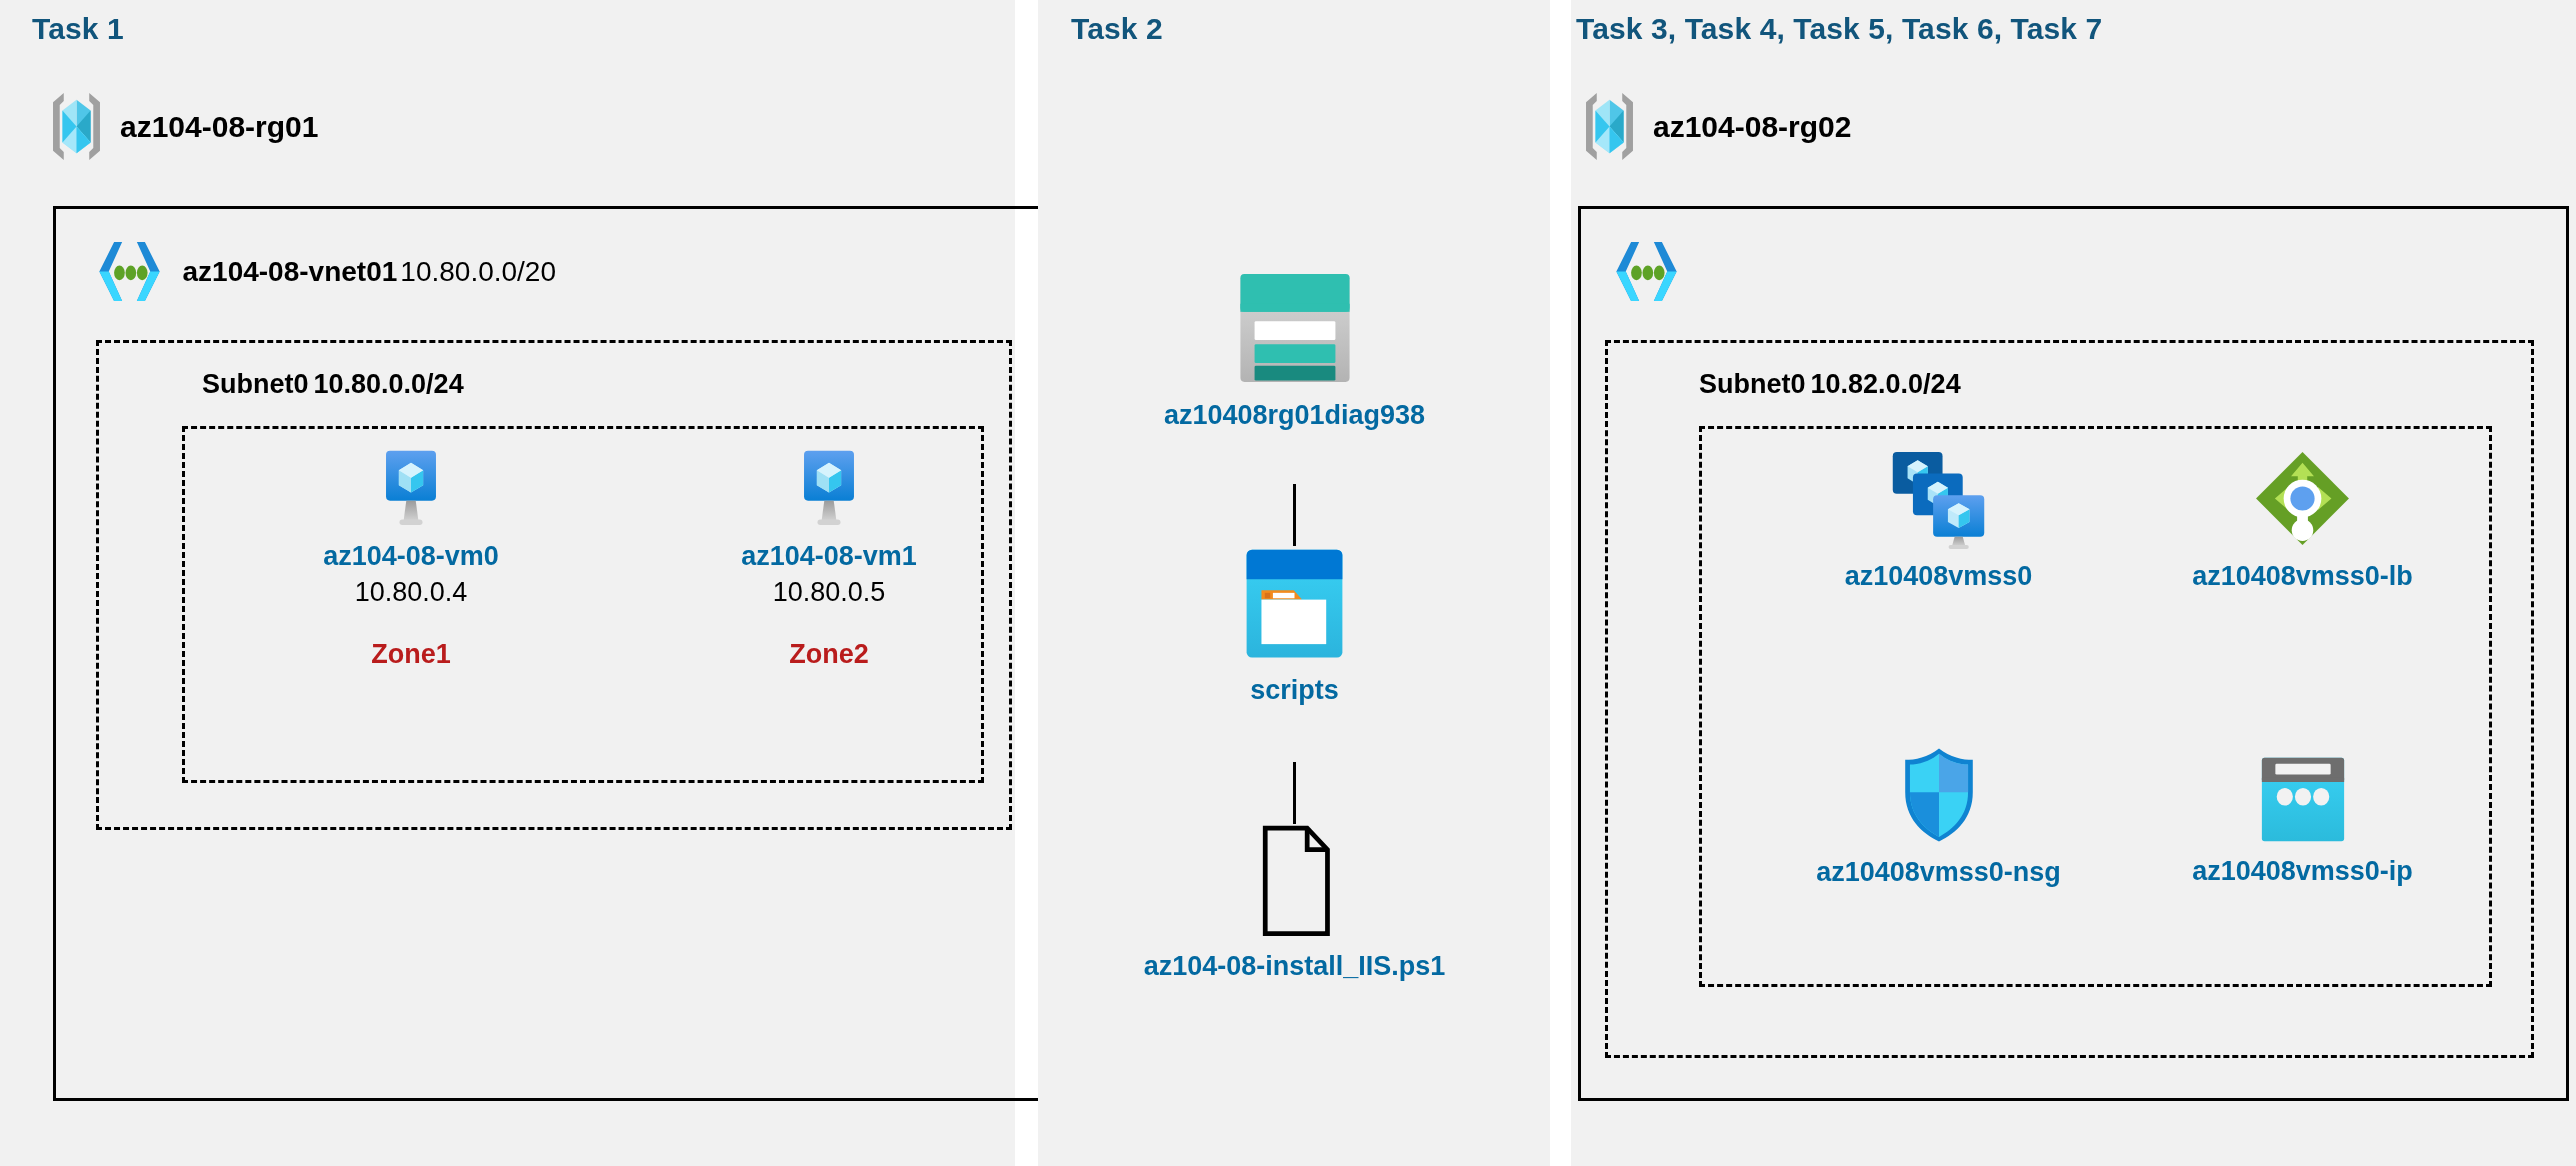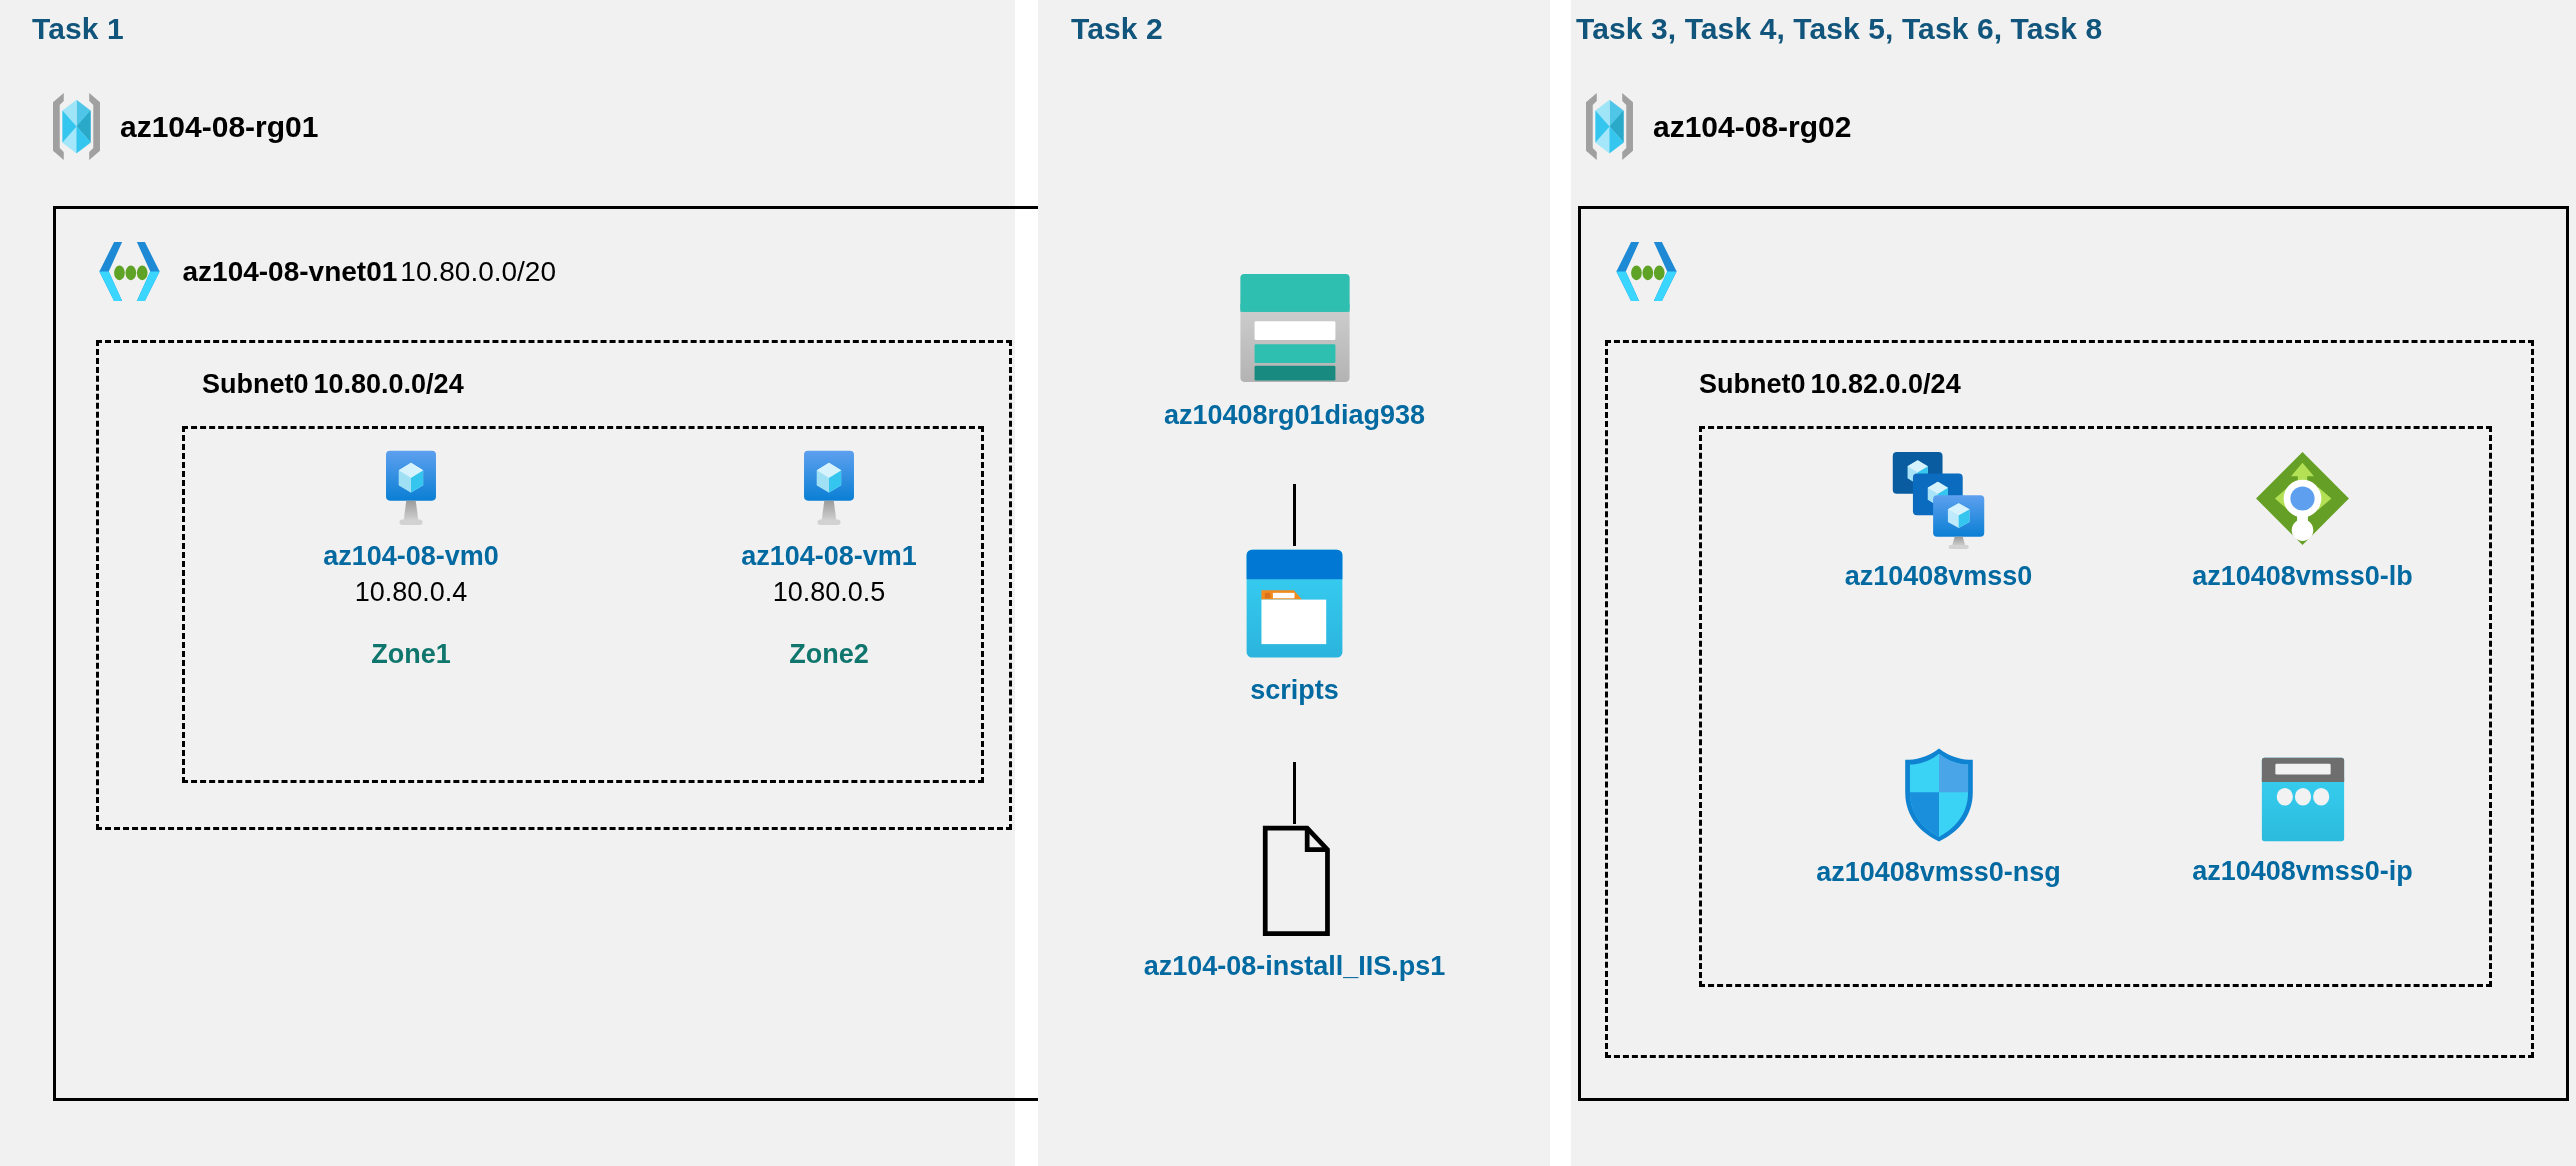--- a/index.html
+++ b/index.html
@@ -18,21 +18,21 @@
   .dashbox{position:absolute;border:3.4px dashed #000;box-sizing:border-box;background:transparent;}
   .vnet-row{position:absolute;display:flex;align-items:center;gap:17.5px;white-space:nowrap;}
   .vnet-name{font-size:28px;font-weight:bold;color:#000;}
   .vnet-cidr{font-size:28px;font-weight:normal;color:#000;margin-left:3px;}
   .subnet-row{position:absolute;white-space:nowrap;}
   .subnet-name{font-size:27px;font-weight:bold;color:#000;}
   .subnet-cidr{font-size:27px;font-weight:bold;color:#000;margin-left:5px;}
   .node{position:absolute;display:flex;flex-direction:column;align-items:center;}
   .node .lbl{font-size:27px;font-weight:bold;color:#0369a1;white-space:nowrap;margin-top:12px;text-align:center;}
   .node .sub{font-size:27px;font-weight:normal;color:#000;white-space:nowrap;margin-top:5.4px;text-align:center;}
-  .node .zone{font-size:27px;font-weight:bold;color:#0f766e;white-space:nowrap;margin-top:31px;text-align:center;}
+  .node .zone{font-size:27px;font-weight:bold;color:#b91c1c;white-space:nowrap;margin-top:31px;text-align:center;}
   .connector{position:absolute;background:#000;width:2.7px;}
   svg{display:block;}
 </style>
 </head>
 <body>
 
 <div class="panel" style="left:0px;top:0px;width:1015px;height:1166px;"></div>
 
 <div class="task-title" style="left:32px;top:12px;">Task 1</div>
 
@@ -189,21 +189,21 @@
     <svg width="92" height="115" viewBox="0 0 136 170">
       <path d="M24 6 L86 6 L116 38 L116 162 L24 162 Z" fill="#f1f1f1" stroke="#000000" stroke-width="7" stroke-linejoin="miter"></path>
       <path d="M86 6 L86 38 L116 38" fill="none" stroke="#000000" stroke-width="7" stroke-linejoin="miter"></path>
     </svg>
   </span>
   <span class="lbl">az104-08-install_IIS.ps1</span>
 </div>
 
 <div class="panel" style="left:1571px;top:0px;width:1005px;height:1166px;"></div>
 
-<div class="task-title" style="left:1576px;top:12px;">Task 3, Task 4, Task 5, Task 6, Task 8</div>
+<div class="task-title" style="left:1576px;top:12px;">Task 3, Task 4, Task 5, Task 6, Task 7</div>
 
 <div class="rg-row" style="left:1582px;top:90px;">
   <span>
     <svg width="55" height="73" viewBox="0 0 82 108">
       <path d="M22 4 L6 18 L6 90 L22 104 L22 92 L16 86 L16 22 L22 16 Z" fill="#a0a0a0"></path>
       <path d="M60 4 L76 18 L76 90 L60 104 L60 92 L66 86 L66 22 L60 16 Z" fill="#a0a0a0"></path>
       <path d="M41 14 L62 30 L62 78 L41 94 Z" fill="#4fc6e8"></path>
       <path d="M41 14 L20 30 L20 78 L41 94 Z" fill="#9fe5f7"></path>
       <path d="M41 54 L62 30 L62 78 Z" fill="#2aa9c9"></path>
       <path d="M41 54 L20 78 L41 94 L62 78 Z" fill="#a5e7fa"></path>

